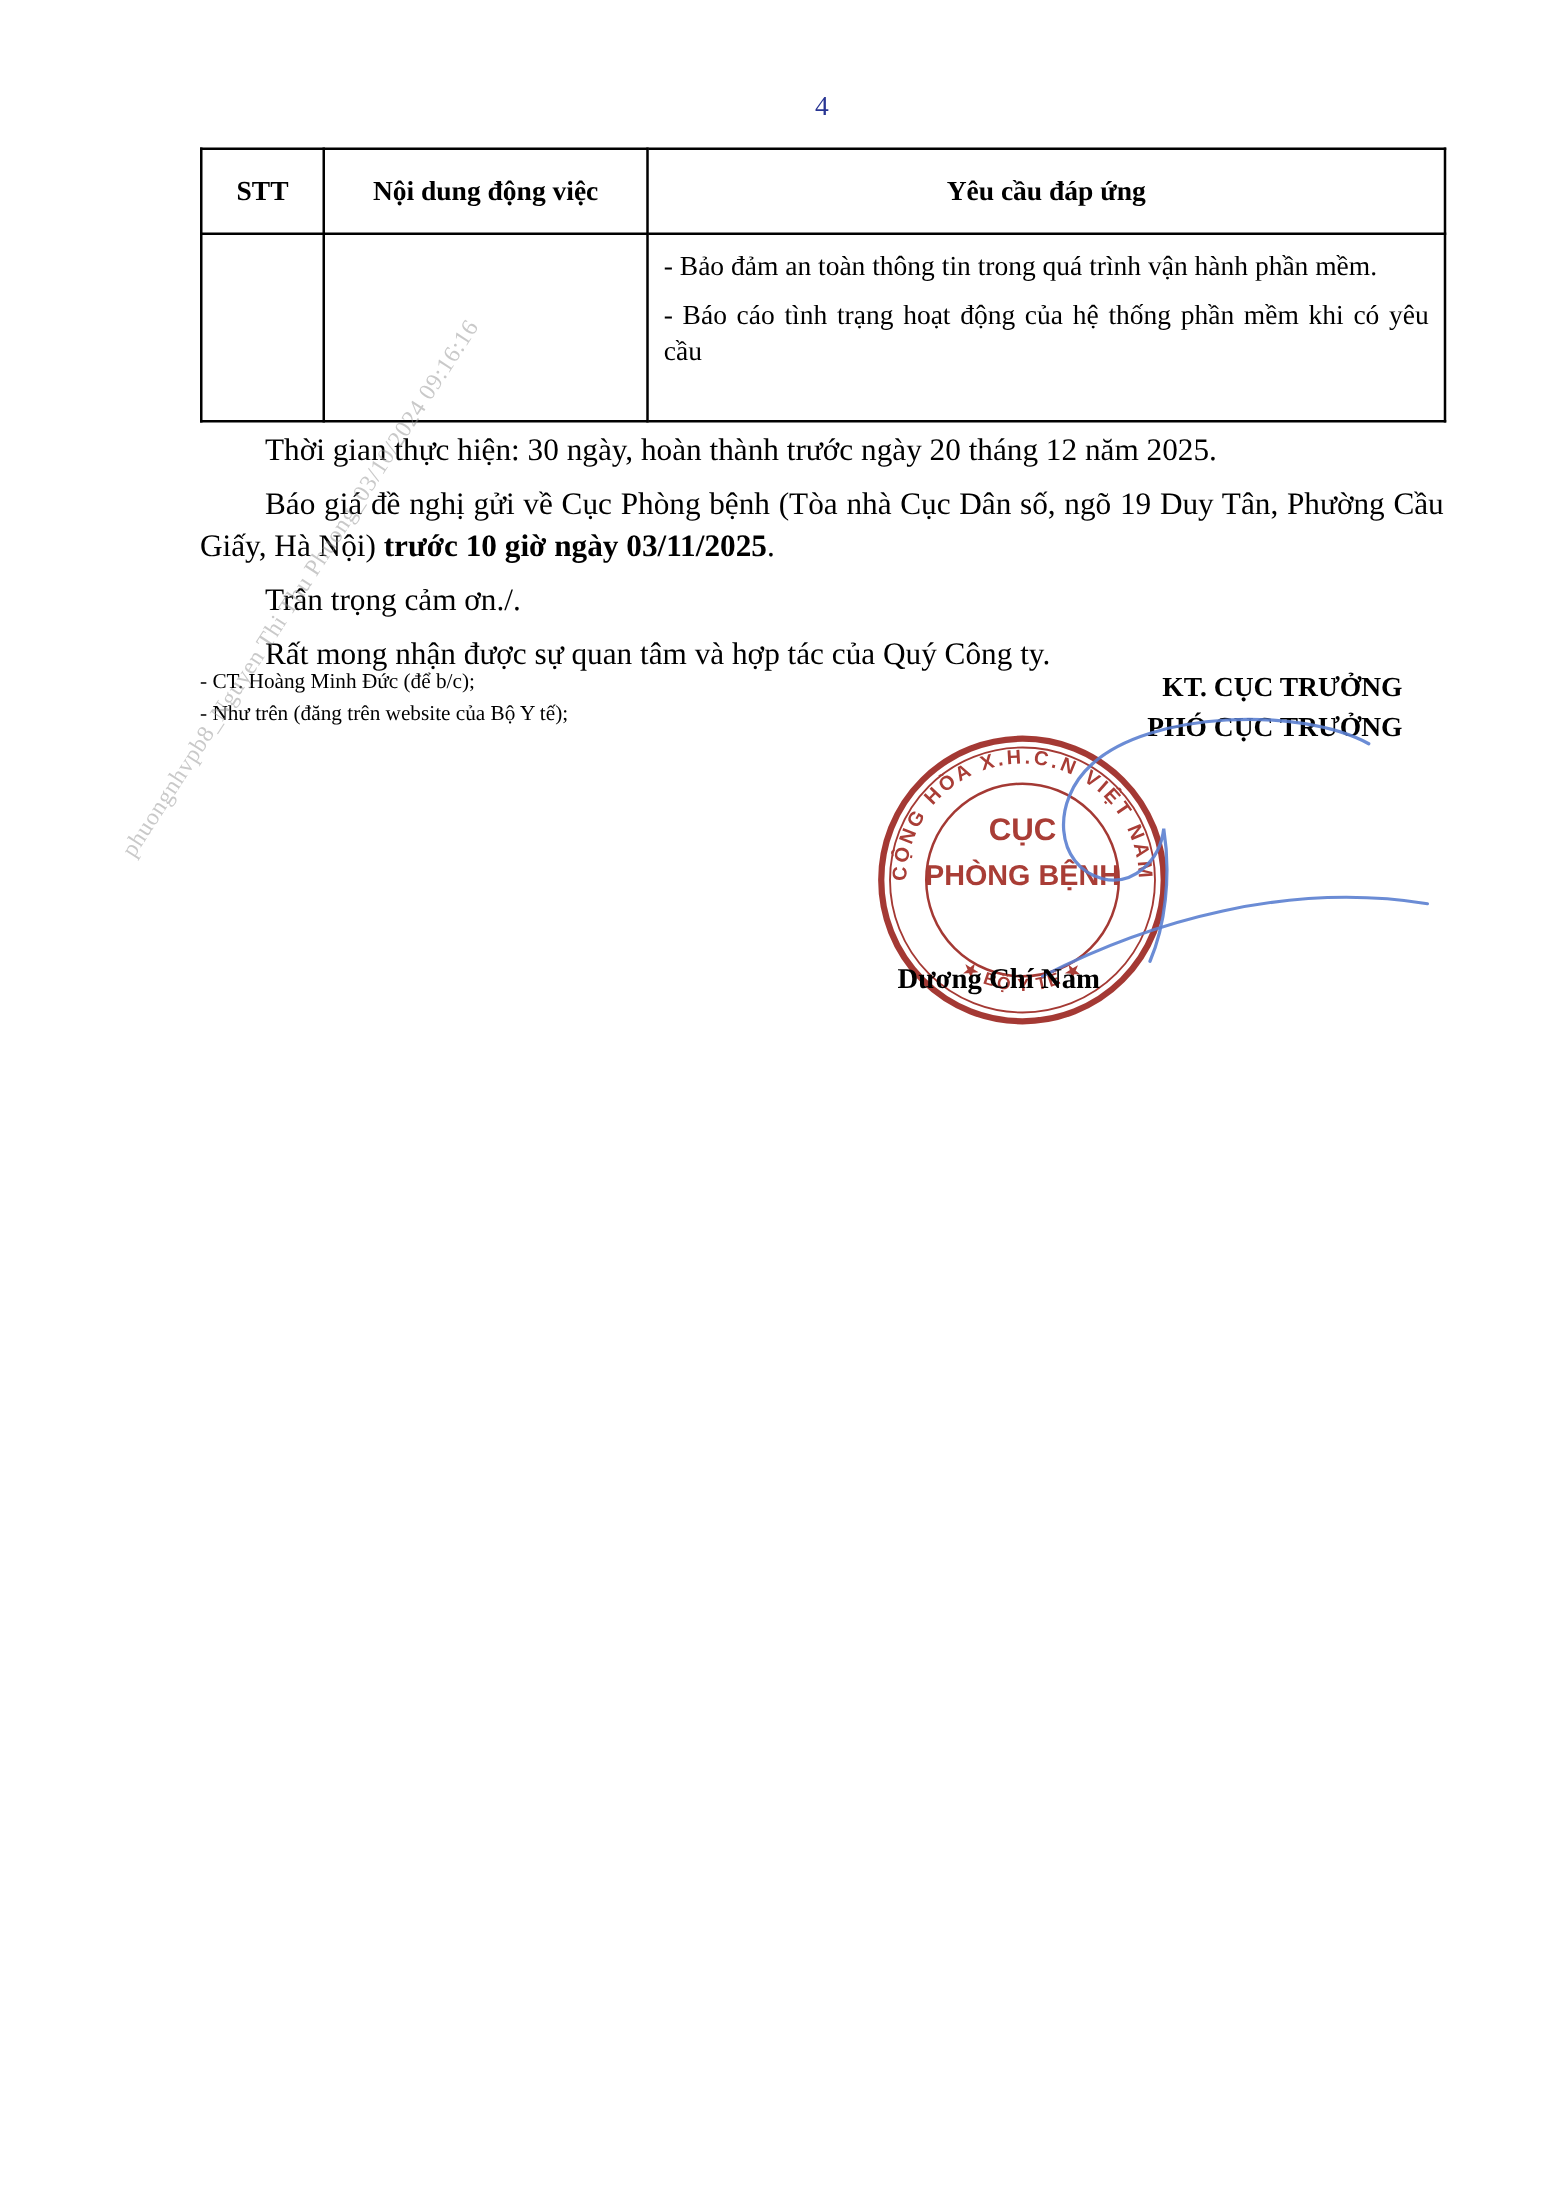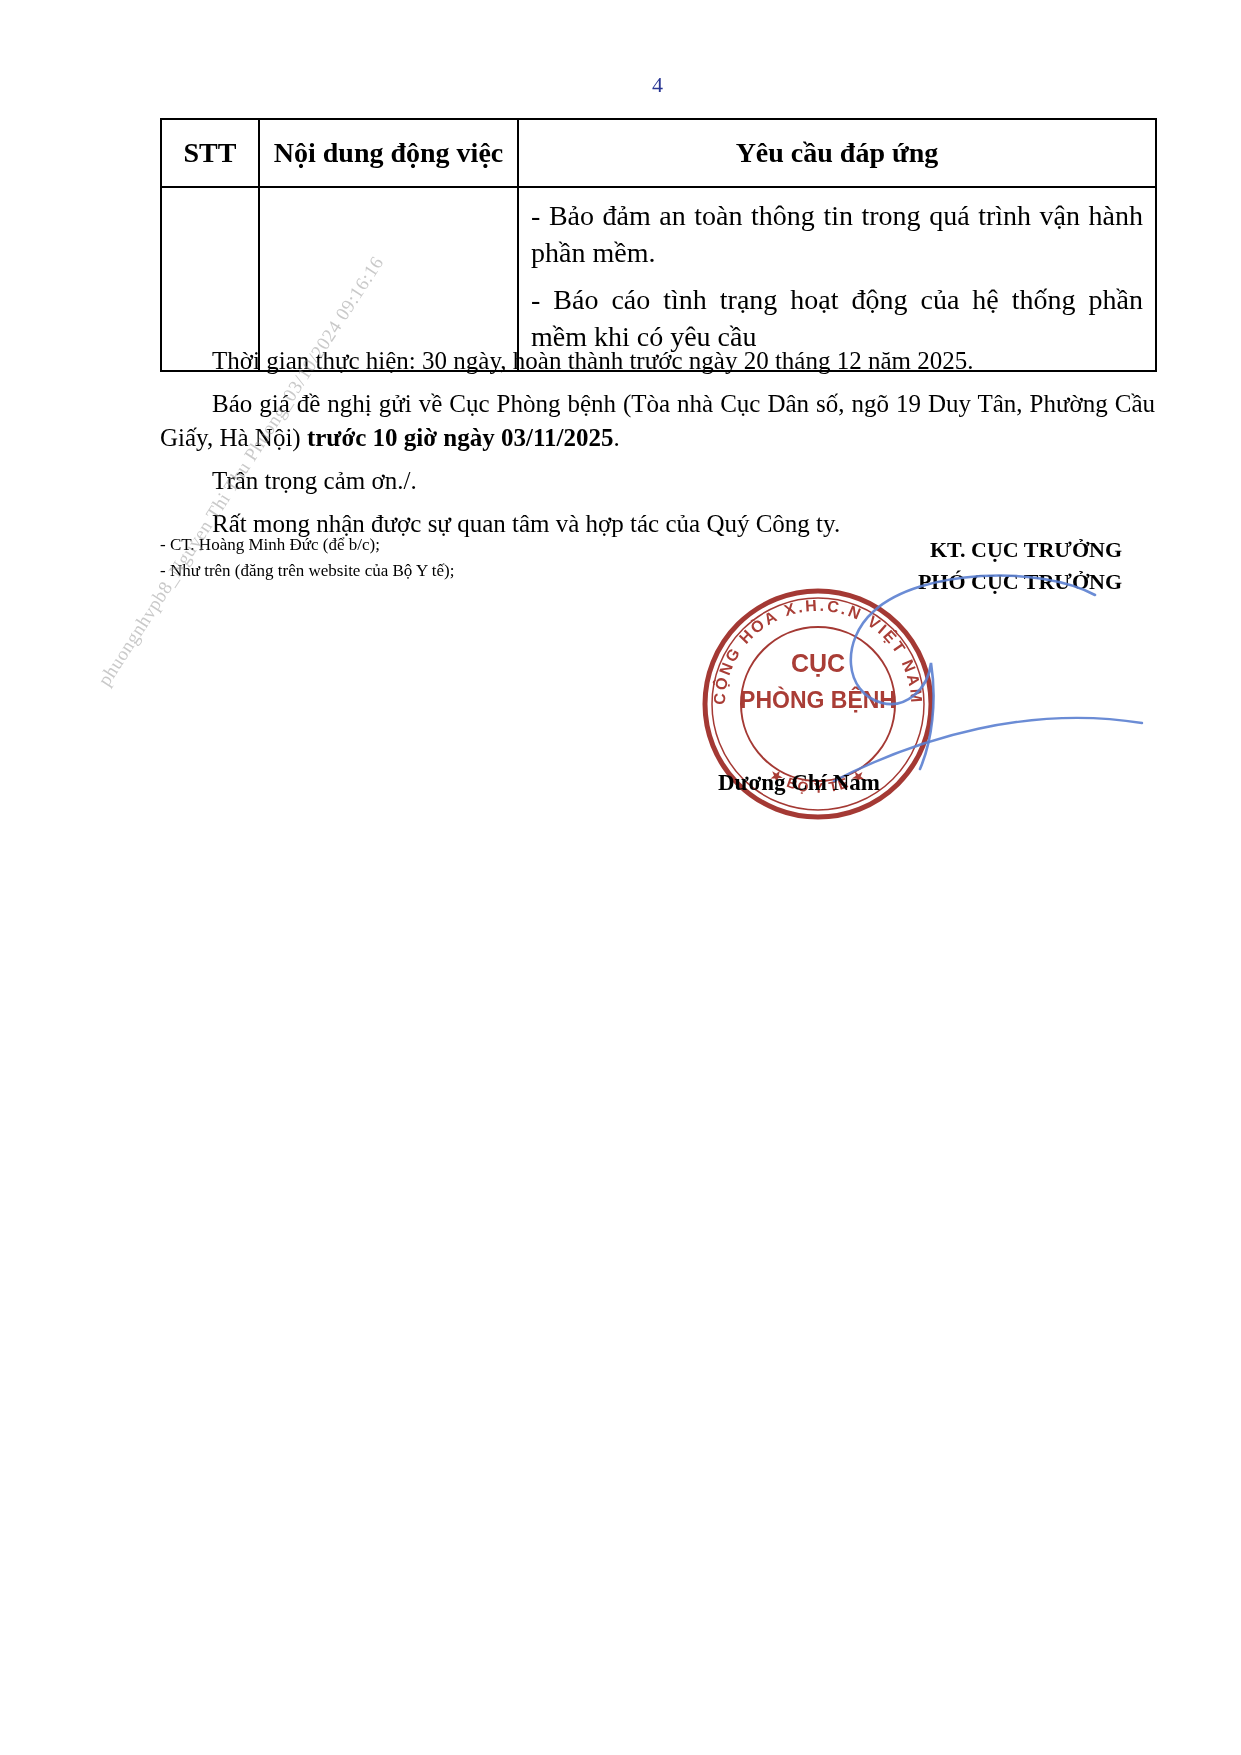--- a/index.html
+++ b/index.html
@@ -16,21 +16,21 @@
     position:absolute;top:72px;left:160px;width:995px;
     text-align:center;font-size:22px;color:#283593;
   }
   
   table.spec{
     position:absolute;top:118px;left:160px;
     width:995px;border-collapse:collapse;table-layout:fixed;
   }
   table.spec td,table.spec th{
     border:2px solid #000;vertical-align:middle;
-    font-size:28px;padding:4px 10px;
+    font-size:22px;padding:4px 10px;
   }
   table.spec th{font-weight:bold;text-align:center;height:58px;}
   table.spec td{height:140px;vertical-align:top;}
   .cell-para{
     text-align:justify;line-height:1.32;margin:6px 2px 10px 2px;
   }
   
   .body-text{
     position:absolute;top:344px;left:160px;width:995px;
     font-size:25px;line-height:1.36;text-align:justify;

